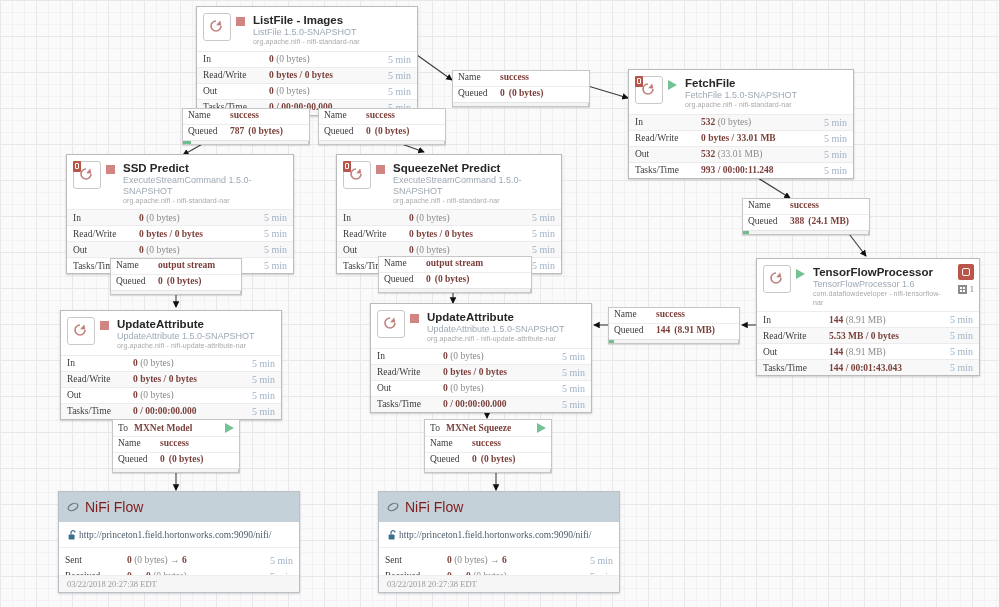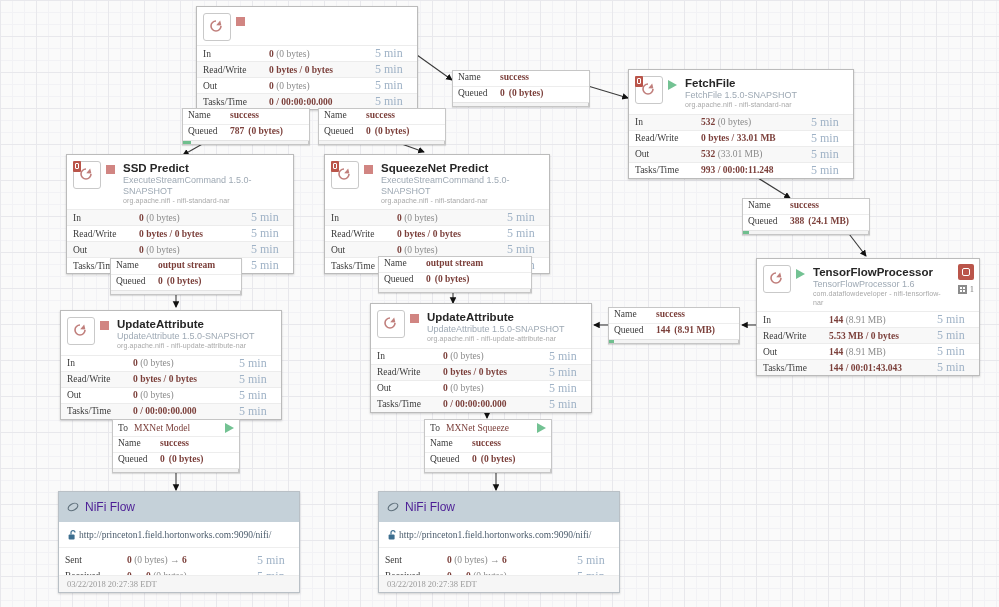--- a/index.html
+++ b/index.html
@@ -36,21 +36,21 @@
   }
   .proc-titles{flex:1 1 auto;min-width:0;line-height:1.22;}
   .proc-name{font-size:11.5px;color:#262626;font-weight:bold;font-family:"Liberation Sans",sans-serif;}
   .proc-type{font-size:9px;color:#9ea9b4;font-family:"Liberation Sans",sans-serif;}
   .proc-bundle{font-size:7px;color:#a8a8a8;font-family:"Liberation Sans",sans-serif;letter-spacing:.1px;}
   .stat-row{display:flex;align-items:center;border-top:1px solid #ececec;padding:1px 6px;font-size:9.5px;height:13px;}
   .stat-row:nth-child(odd){background:#f8f8f8;}
   .stat-label{flex:0 0 66px;color:#3c3c3c;}
   .stat-value{flex:1 1 auto;color:#8a8a8a;}
   .stat-value b{color:#7b3f3a;font-weight:bold;}
-  .stat-time{flex:0 0 36px;text-align:left;color:#9fb2c6;font-size:12px;}
+  .stat-time{flex:0 0 36px;text-align:right;color:#9fb2c6;font-size:10px;}
 
   
   .bulletin-left{
     position:absolute;left:6px;top:6px;width:8px;height:11px;background:#ba554a;
     border-radius:1px 1px 1px 1px;z-index:3;
   }
   .bulletin-left:after{content:"";position:absolute;left:2px;top:2px;width:4px;height:6px;
     border:1px solid #fff;border-radius:1px;box-sizing:border-box;}
   .bulletin-right{
     position:absolute;right:5px;top:5px;width:16px;height:16px;background:#ba554a;border-radius:2px;z-index:3;
@@ -69,29 +69,29 @@
     position:absolute;background:#fff;border:1px solid #c6c6c6;box-shadow:0 1px 1px rgba(0,0,0,.12);
     font-size:9.5px;
   }
   .conn .crow{display:flex;padding:1px 5px;height:13px;align-items:flex-start;}
   .conn .crow+.crow{border-top:1px solid #ededed;}
   .conn .ckey{flex:0 0 42px;color:#3c3c3c;}
   .conn .cval{color:#7b3f3a;font-weight:bold;}
   .conn .ctop{background:#fff;}
   .conn .cdest{display:flex;align-items:center;padding:1px 5px;height:14px;border-bottom:1px solid #ededed;}
   .conn .cdest .dkey{flex:0 0 16px;color:#3c3c3c;}
-  .conn .cdest .dval{flex:1 1 auto;color:#7b3f3a;font-weight:normal;}
+  .conn .cdest .dval{flex:1 1 auto;color:#7b3f3a;font-weight:bold;}
   .conn-bar{height:3px;display:flex;border-top:1px solid #e4e4e4;background:#f4f4f4;}
   .conn-bar .fill{background:#6fbf8e;}
   .conn-bar .tick{width:1px;background:#c7c7c7;}
 
   
   .rpg{position:absolute;background:#fff;border:1px solid #b9c0c6;box-shadow:0 1px 2px rgba(0,0,0,.16);}
   .rpg-head{background:#c5d1d9;display:flex;align-items:center;padding:5px 8px;height:20px;}
-  .rpg-head .rpg-title{font-size:12px;color:#4c1d95;font-family:"Liberation Sans",sans-serif;margin-left:6px;}
+  .rpg-head .rpg-title{font-size:14px;color:#7f1d1d;font-family:"Liberation Sans",sans-serif;margin-left:6px;}
   .rpg-url{display:flex;align-items:center;padding:4px 8px;height:17px;border-bottom:1px solid #eee;}
   .rpg-url span{font-size:9.5px;color:#4a5b6b;}
   .rpg-stats{padding-top:4px;}
   .rpg-stats .stat-row{border-top:none;height:14px;}
   .rpg-stats .stat-row:nth-child(odd){background:transparent;}
   .rpg-stats .stat-label{flex:0 0 62px;}
   .rpg-foot{position:absolute;left:0;right:0;bottom:0;border-top:1px solid #eee;background:#f6f6f6;
     padding:3px 8px;font-size:8.5px;color:#9a9a9a;}
 </style>
 </head>
@@ -140,20 +140,25 @@
     <div class="proc-head">
       <div class="proc-icon">
         <svg width="18" height="18" viewBox="0 0 18 18">
             <path d="M14,9 A5,5 0 1,1 9,4" fill="none" stroke="#c07f7c" stroke-width="1.6"></path>
             <path d="M13.2,3.4 L14.4,8.6 L9.2,8.2 z" fill="#c07f7c"></path>
           </svg>
       </div>
       <div class="run-state">
           <div class="run-stopped"></div>
         </div>
+      <div class="proc-titles">
+        <div class="proc-name">ListFile - Images</div>
+        <div class="proc-type">ListFile 1.5.0-SNAPSHOT</div>
+        <div class="proc-bundle">org.apache.nifi - nifi-standard-nar</div>
+      </div>
     </div>
     <div class="stat-row">
       <span class="stat-label">In</span>
       <span class="stat-value"><b>0</b> <span>(0 bytes)</span></span>
       <span class="stat-time">5 min</span>
     </div>
     <div class="stat-row">
       <span class="stat-label">Read/Write</span>
       <span class="stat-value"><b>0 bytes / 0 bytes</b></span>
       <span class="stat-time">5 min</span>
@@ -243,21 +248,21 @@
       <span class="stat-value"><b>0</b> <span>(0 bytes)</span></span>
       <span class="stat-time">5 min</span>
     </div>
     <div class="stat-row">
       <span class="stat-label">Tasks/Time</span>
       <span class="stat-value"><b>0 / 00:00:00.000</b></span>
       <span class="stat-time">5 min</span>
     </div>
   </div>
 
-  <div class="proc" id="p-squeeze" style="left:324px;top:154px;width:224px;">
+  <div class="proc" id="p-squeeze" style="left:336px;top:154px;width:224px;">
     <div class="bulletin-left"></div>
     <div class="proc-head">
       <div class="proc-icon">
         <svg width="18" height="18" viewBox="0 0 18 18">
             <path d="M14,9 A5,5 0 1,1 9,4" fill="none" stroke="#c07f7c" stroke-width="1.6"></path>
             <path d="M13.2,3.4 L14.4,8.6 L9.2,8.2 z" fill="#c07f7c"></path>
           </svg>
       </div>
       <div class="run-state">
           <div class="run-stopped"></div>

